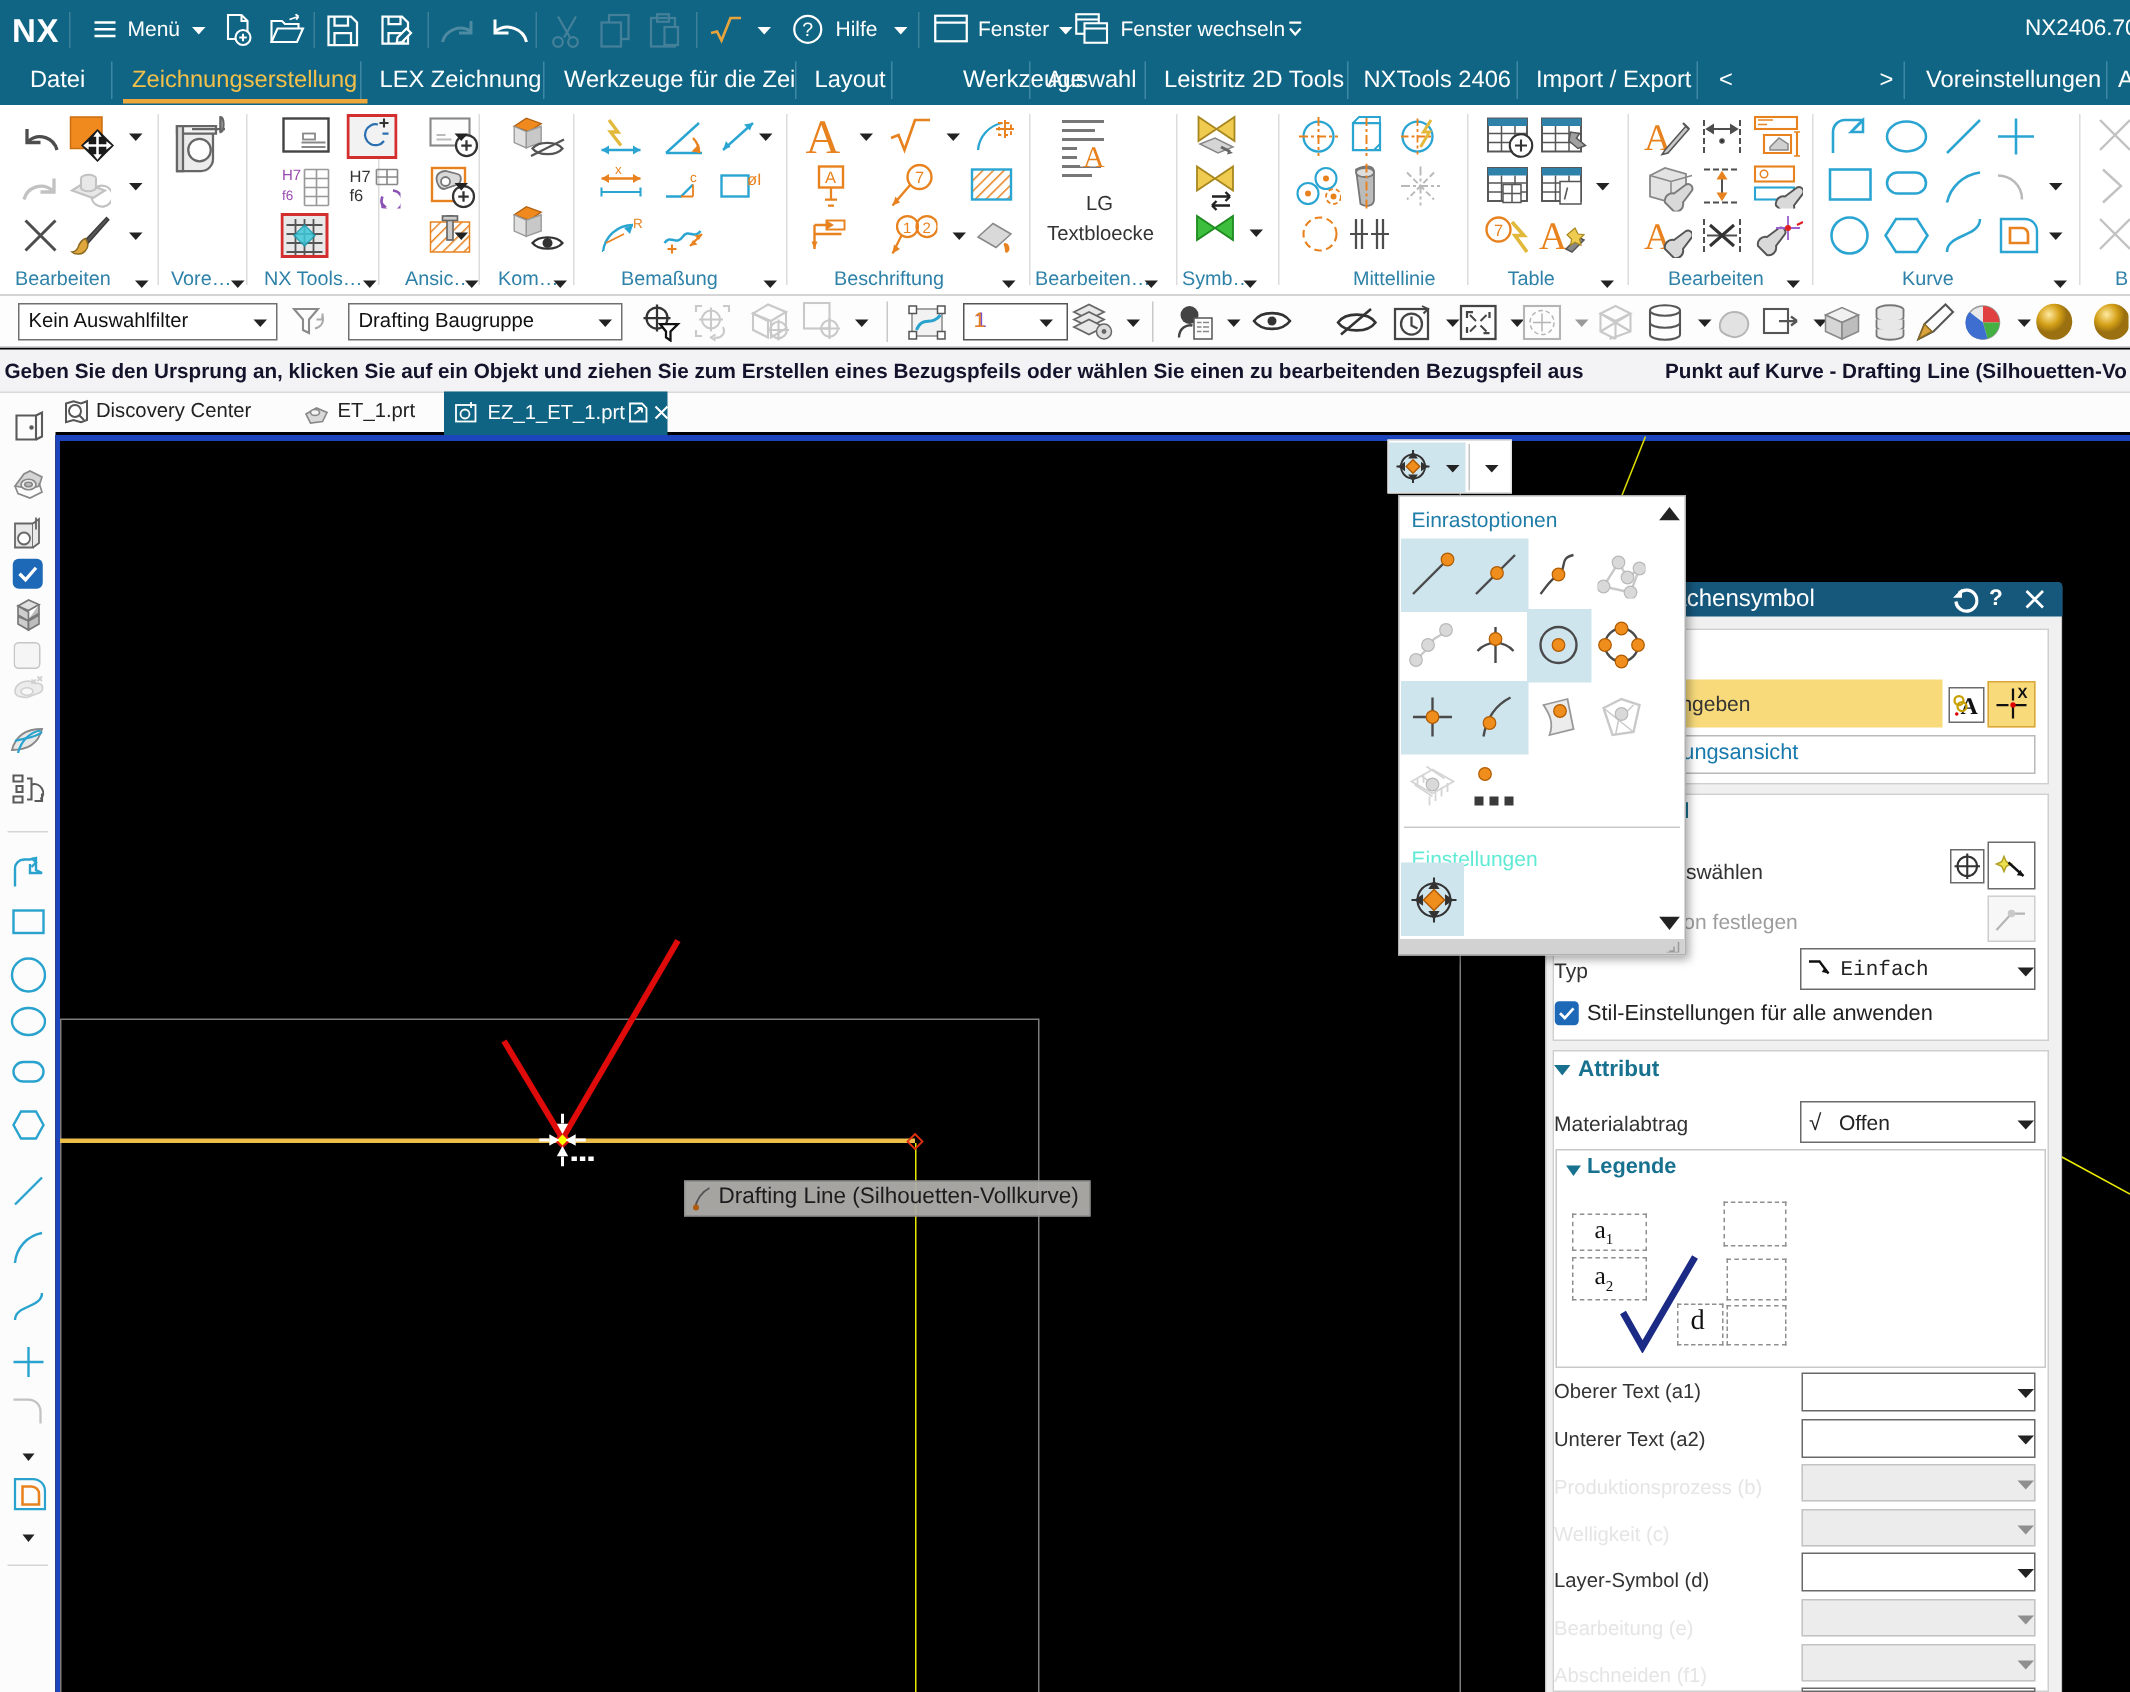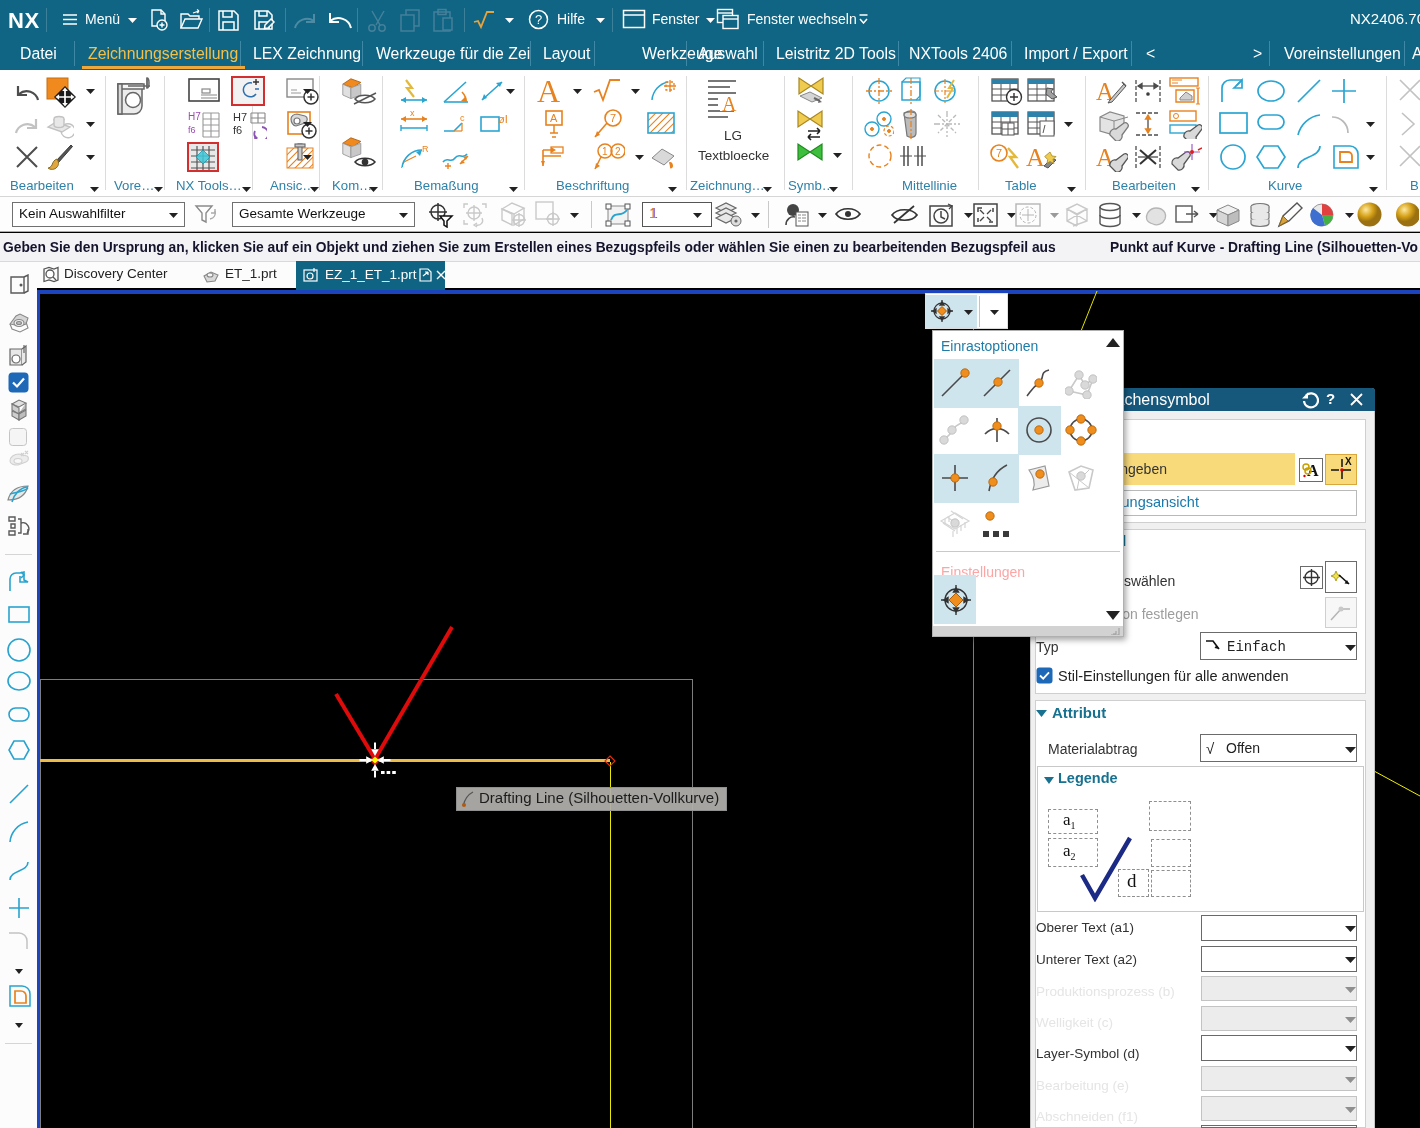--- a/index.html
+++ b/index.html
@@ -470,21 +470,21 @@
   </svg>
 <svg class="a" style="left:706px;top:78px;" width="52" height="42" viewBox="0 0 52 42">
     <g stroke="#777" stroke-width="2">
       <path d="M2 3h28M2 9h22M2 15h28M2 21h10M2 27h10M2 33h26M2 39h20"></path>
     </g>
     <rect x="14" y="17" width="26" height="16" fill="#fff"></rect>
     <text x="16" y="33" font-size="20" fill="#E8821E" font-family="Liberation Serif">A</text>
   </svg>
 <div class="a" style="left:724px;top:128px;white-space:nowrap;color:#333;font-size:13.5px;">LG</div>
 <div class="a" style="left:698px;top:148px;white-space:nowrap;color:#333;font-size:13.5px;">Textbloecke</div>
-<div class="a grp" style="left:690px;top:178px;white-space:nowrap;">Zeichnung…</div>
+<div class="a grp" style="left:690px;top:178px;white-space:nowrap;">Bearbeiten…</div>
 <svg class="a" style="left:762px;top:186px;" width="11" height="7" viewBox="0 0 11 7">
     <polygon points="1,1 10,1 5.5,6" fill="#222"></polygon>
   </svg>
 <svg class="a" style="left:796px;top:76px;" width="30" height="30" viewBox="0 0 30 30">
     <g transform="translate(1,0)">
       <path d="M2 2v16l12-8zM26 2v16l-12-8z" fill="#EFCB4F" stroke="#a8871f" stroke-width="1.2"></path>
     </g>
     <path d="M4 20l10-4 12 6-10 4z" fill="#d5d5d5" stroke="#888"></path>
     <path d="M18 22l6 3" stroke="#666" stroke-width="2"></path>
     <path d="M26 26l-4 1 1-3z" fill="#666"></path>
@@ -745,21 +745,21 @@
 <div class="a" style="left:19px;top:206px;white-space:nowrap;font-size:13.5px;color:#111;">Kein Auswahlfilter</div>
 <svg class="a" style="left:168px;top:212px;" width="11" height="7" viewBox="0 0 11 7">
     <polygon points="1,1 10,1 5.5,6" fill="#222"></polygon>
   </svg>
 <svg class="a" style="left:194px;top:203px;" width="26" height="24" viewBox="0 0 26 24">
     <path d="M2 3h16l-6 7v9l-4-2v-7z" fill="none" stroke="#8a8a8a" stroke-width="1.4"></path>
     <path d="M16 16c4-1 6-4 5-8" fill="none" stroke="#aaa" stroke-width="1.4"></path>
     <path d="M21 6v4h-4" fill="none" stroke="#aaa" stroke-width="1.4"></path>
   </svg>
 <div class="a" style="left:232px;top:202px;width:183px;height:25px;background:#fff;border:1px solid #707070;"></div>
-<div class="a" style="left:239px;top:206px;white-space:nowrap;font-size:13.5px;color:#111;">Gesamte Werkzeuge</div>
+<div class="a" style="left:239px;top:206px;white-space:nowrap;font-size:13.5px;color:#111;">Drafting Baugruppe</div>
 <svg class="a" style="left:398px;top:212px;" width="11" height="7" viewBox="0 0 11 7">
     <polygon points="1,1 10,1 5.5,6" fill="#222"></polygon>
   </svg>
 <svg class="a" style="left:428px;top:202px;" width="26" height="26" viewBox="0 0 26 26">
     <circle cx="10" cy="10" r="7" fill="none" stroke="#333" stroke-width="1.5"></circle>
     <path d="M10 1v18M1 10h18" stroke="#333" stroke-width="1.5"></path>
     <path d="M12 14h12l-5 5v6l-3-2v-4z" fill="#fff" stroke="#111" stroke-width="1.5"></path>
   </svg>
 <svg class="a" style="left:462px;top:202px;" width="26" height="26" viewBox="0 0 26 26">
     <g stroke="#c9c9c9" stroke-width="1.4" fill="none">
@@ -1180,21 +1180,21 @@
 <svg class="a" style="left:1036px;top:667px;" width="17" height="17" viewBox="0 0 17 17">
     <rect x="0.5" y="0.5" width="16" height="16" rx="3" fill="#1E68B8"></rect>
     <path d="M4 8.5l3.2 3.2 5.8-6.4" fill="none" stroke="#fff" stroke-width="1.8"></path>
   </svg>
 <div class="a" style="left:1058px;top:668px;white-space:nowrap;font-size:14.5px;color:#222;">Stil-Einstellungen für alle anwenden</div>
 <div class="a" style="left:1035px;top:700px;width:331px;height:428px;background:#fff;border:1px solid #cfcfcf;"></div>
 <svg class="a" style="left:1036px;top:709px;" width="11" height="8" viewBox="0 0 11 8">
     <polygon points="0,1 11,1 5.5,8" fill="#17718F"></polygon>
   </svg>
 <div class="a" style="left:1052px;top:704px;white-space:nowrap;font-size:15px;font-weight:bold;color:#17718F;">Attribut</div>
-<div class="a" style="left:1036px;top:741px;white-space:nowrap;font-size:14px;color:#333;margin-left:12px;">Materialabtrag</div>
+<div class="a" style="left:1036px;top:741px;white-space:nowrap;font-size:14px;color:#333;">Materialabtrag</div>
 <div class="a" style="left:1200px;top:734px;width:157px;height:28px;background:#fff;border:1px solid #6b6b6b;"></div>
 <div class="a" style="left:1206px;top:740px;white-space:nowrap;font-size:15px;color:#222;">√</div>
 <div class="a" style="left:1226px;top:740px;white-space:nowrap;font-size:14px;color:#222;">Offen</div>
 <svg class="a" style="left:1344px;top:746px;" width="13" height="8" viewBox="0 0 13 8">
     <polygon points="1,1 12,1 6.5,7" fill="#222"></polygon>
   </svg>
 <div class="a" style="left:1037px;top:766px;width:327px;height:146px;background:#fff;border:1px solid #c8c8c8;"></div>
 <svg class="a" style="left:1044px;top:776px;" width="10" height="8" viewBox="0 0 10 8">
     <polygon points="0,1 10,1 5,8" fill="#17718F"></polygon>
   </svg>
@@ -1339,21 +1339,21 @@
     </g>
     <circle cx="16" cy="14" r="4.2" fill="#d9d9d9" stroke="#b9b9b9" stroke-width="0.8"></circle>
   </svg>
 <svg class="a" style="left:981px;top:509px;" width="32" height="32" viewBox="0 0 32 32">
     <circle cx="9" cy="7" r="4.2" fill="#EF8E1D" stroke="#B05B00" stroke-width="0.8"></circle>
     <rect x="2" y="22" width="6" height="6" fill="#3a3a3a"></rect>
     <rect x="12" y="22" width="6" height="6" fill="#3a3a3a"></rect>
     <rect x="22" y="22" width="6" height="6" fill="#3a3a3a"></rect>
   </svg>
 <div class="a" style="left:936px;top:551px;width:184px;height:1px;background:#c9c9c9"></div>
-<div class="a" style="left:941px;top:564px;white-space:nowrap;font-size:14px;color:#fca5a5;">Einstellungen</div>
+<div class="a" style="left:941px;top:564px;white-space:nowrap;font-size:14px;color:#5eead4;">Einstellungen</div>
 <div class="a" style="left:934px;top:575px;width:42px;height:49px;background:#CFE5EE;"></div>
 <svg class="a" style="left:939px;top:583px;" width="34" height="34" viewBox="0 0 34 34">
     <g fill="none" stroke="#333" stroke-width="1.4">
       <circle cx="17" cy="17" r="11"></circle>
       <path d="M17 2v7M17 25v7M2 17h7M25 17h7"></path>
       <path d="M17 5l-2.5 4h5zM17 29l-2.5-4h5zM5 17l4-2.5v5zM29 17l-4-2.5v5z" fill="#333"></path>
     </g>
     <path d="M17 10l7 7-7 7-7-7z" fill="#EF8E1D" stroke="#b05b00"></path>
   </svg>
 <svg class="a" style="left:1106px;top:611px;" width="14" height="9" viewBox="0 0 14 9">

